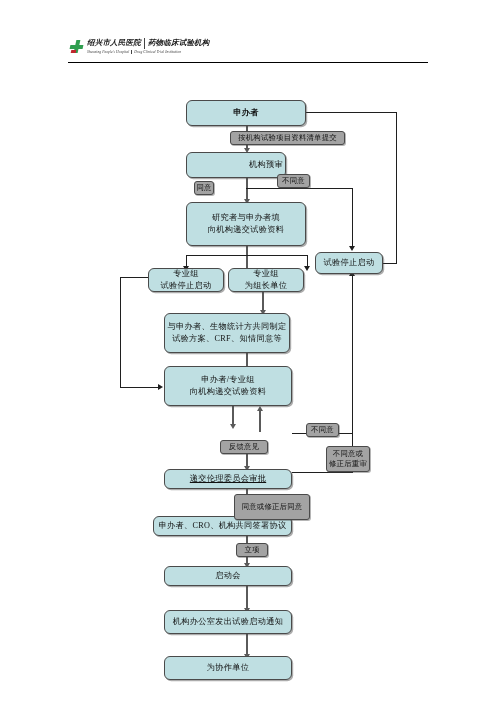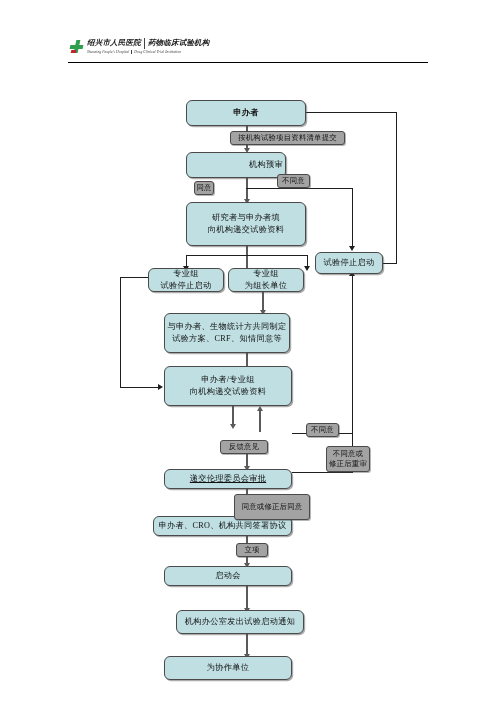--- a/index.html
+++ b/index.html
@@ -318,21 +318,21 @@
   </div>
 
   <div class="node" style="left:153px; top:516px; width:139px; height:20px;">
     <span>申办者、CRO、机构共同签署协议</span>
   </div>
 
   <div class="node" style="left:164px; top:566px; width:128px; height:20px;">
     <span>启动会</span>
   </div>
 
-  <div class="node" style="left:176px; top:610px; width:128px; height:24px;">
+  <div class="node" style="left:164px; top:610px; width:128px; height:24px;">
     <span>机构办公室发出试验启动通知</span>
   </div>
 
   <div class="node" style="left:164px; top:656px; width:128px; height:24px;">
     <span>为协作单位</span>
   </div>
 
   <div class="node" style="left:315px; top:252px; width:68px; height:22px;">
     <span>试验停止启动</span>
   </div>

